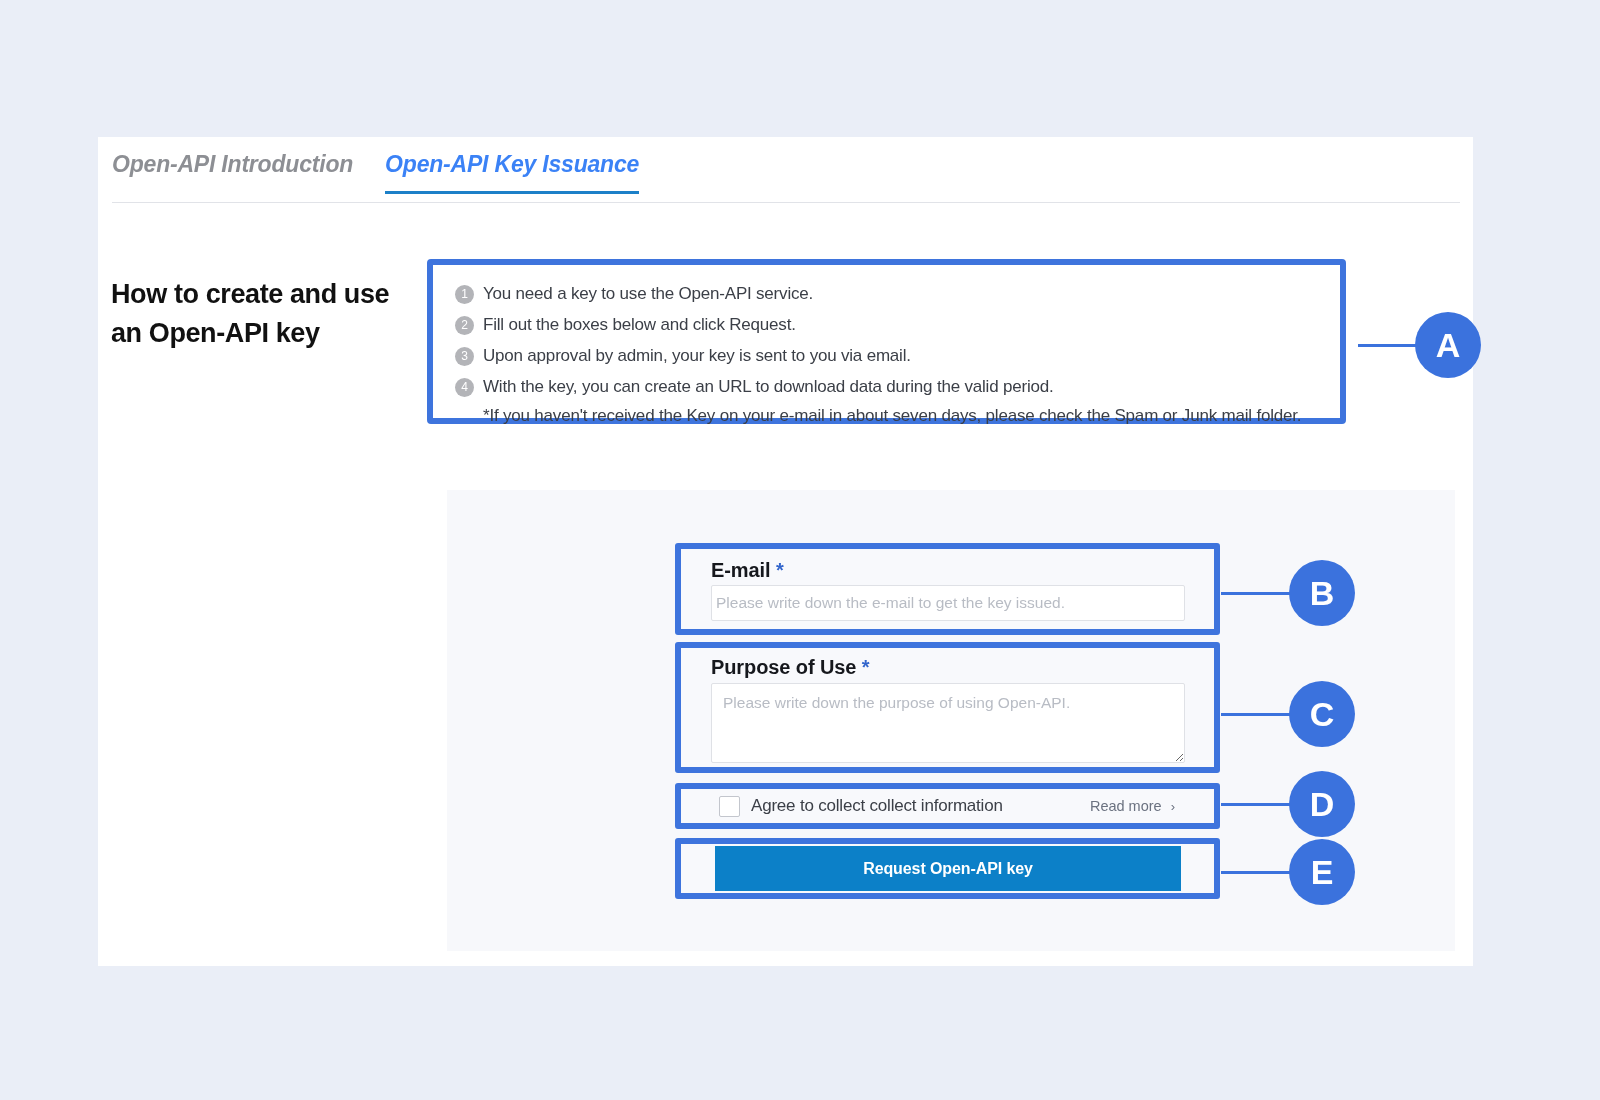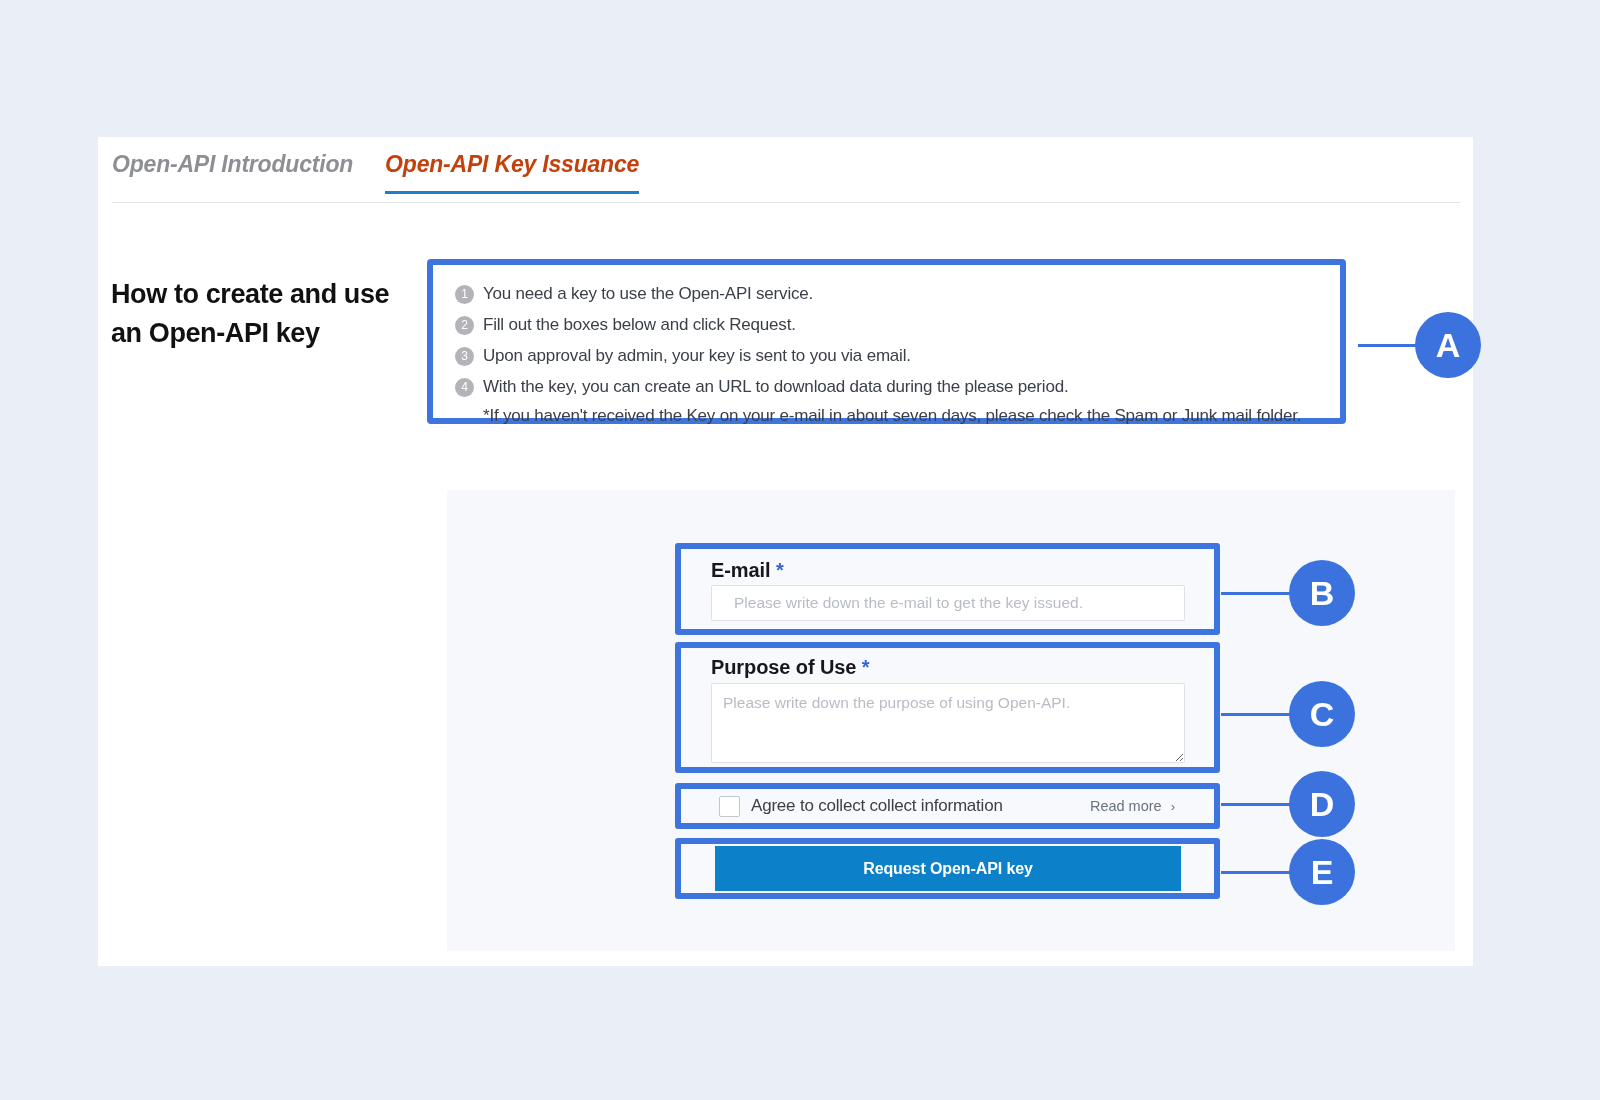--- a/index.html
+++ b/index.html
@@ -44,21 +44,21 @@
     margin-right: 32px;
     letter-spacing: -0.2px;
     white-space: nowrap;
     cursor: pointer;
     border-bottom: 3px solid transparent;
     position: relative;
     top: 0px;
     font-style: italic;
   }
   .tab.active {
-    color: #c2410c;
+    color: #3b82f6;
     border-bottom-color: #1c80c8;
   }
 
   
   #page-title {
     position: absolute;
     left: 13px;
     top: 138px;
     width: 300px;
     font-size: 27px;
@@ -156,21 +156,21 @@
     border: 1px solid #dfe1e6;
     background: #ffffff;
     font-family: "Liberation Sans", sans-serif;
     font-size: 15.5px;
     color: #3b3f47;
     outline: none;
     border-radius: 2px;
   }
   #email-input {
     left: 613px; top: 448px; width: 474px; height: 36px;
-    padding: 0 22px;
+    padding: 0 4px;
   }
   #purpose-input {
     left: 613px; top: 546px; width: 474px; height: 80px;
     padding: 9px 11px;
     resize: vertical;
     line-height: 20px;
   }
   .text-input::placeholder { color: #b8bcc4; }
 
   
@@ -277,21 +277,21 @@
     <div class="inst-row">
       <span class="inst-num">2</span>
       <span class="inst-text">Fill out the boxes below and click Request.</span>
     </div>
     <div class="inst-row">
       <span class="inst-num">3</span>
       <span class="inst-text">Upon approval by admin, your key is sent to you via email.</span>
     </div>
     <div class="inst-row">
       <span class="inst-num">4</span>
-      <span class="inst-text">With the key, you can create an URL to download data during the please period.</span>
+      <span class="inst-text">With the key, you can create an URL to download data during the valid period.</span>
     </div>
     <div id="inst-note">*If you haven't received the Key on your e-mail in about seven days, please check the Spam or Junk mail folder.</div>
   </div>
 
   <div id="form-panel"></div>
 
   <div class="hl" id="email-hl"></div>
   <div class="hl" id="purpose-hl"></div>
   <div class="hl" id="agree-hl"></div>
   <div class="hl" id="submit-hl"></div>

